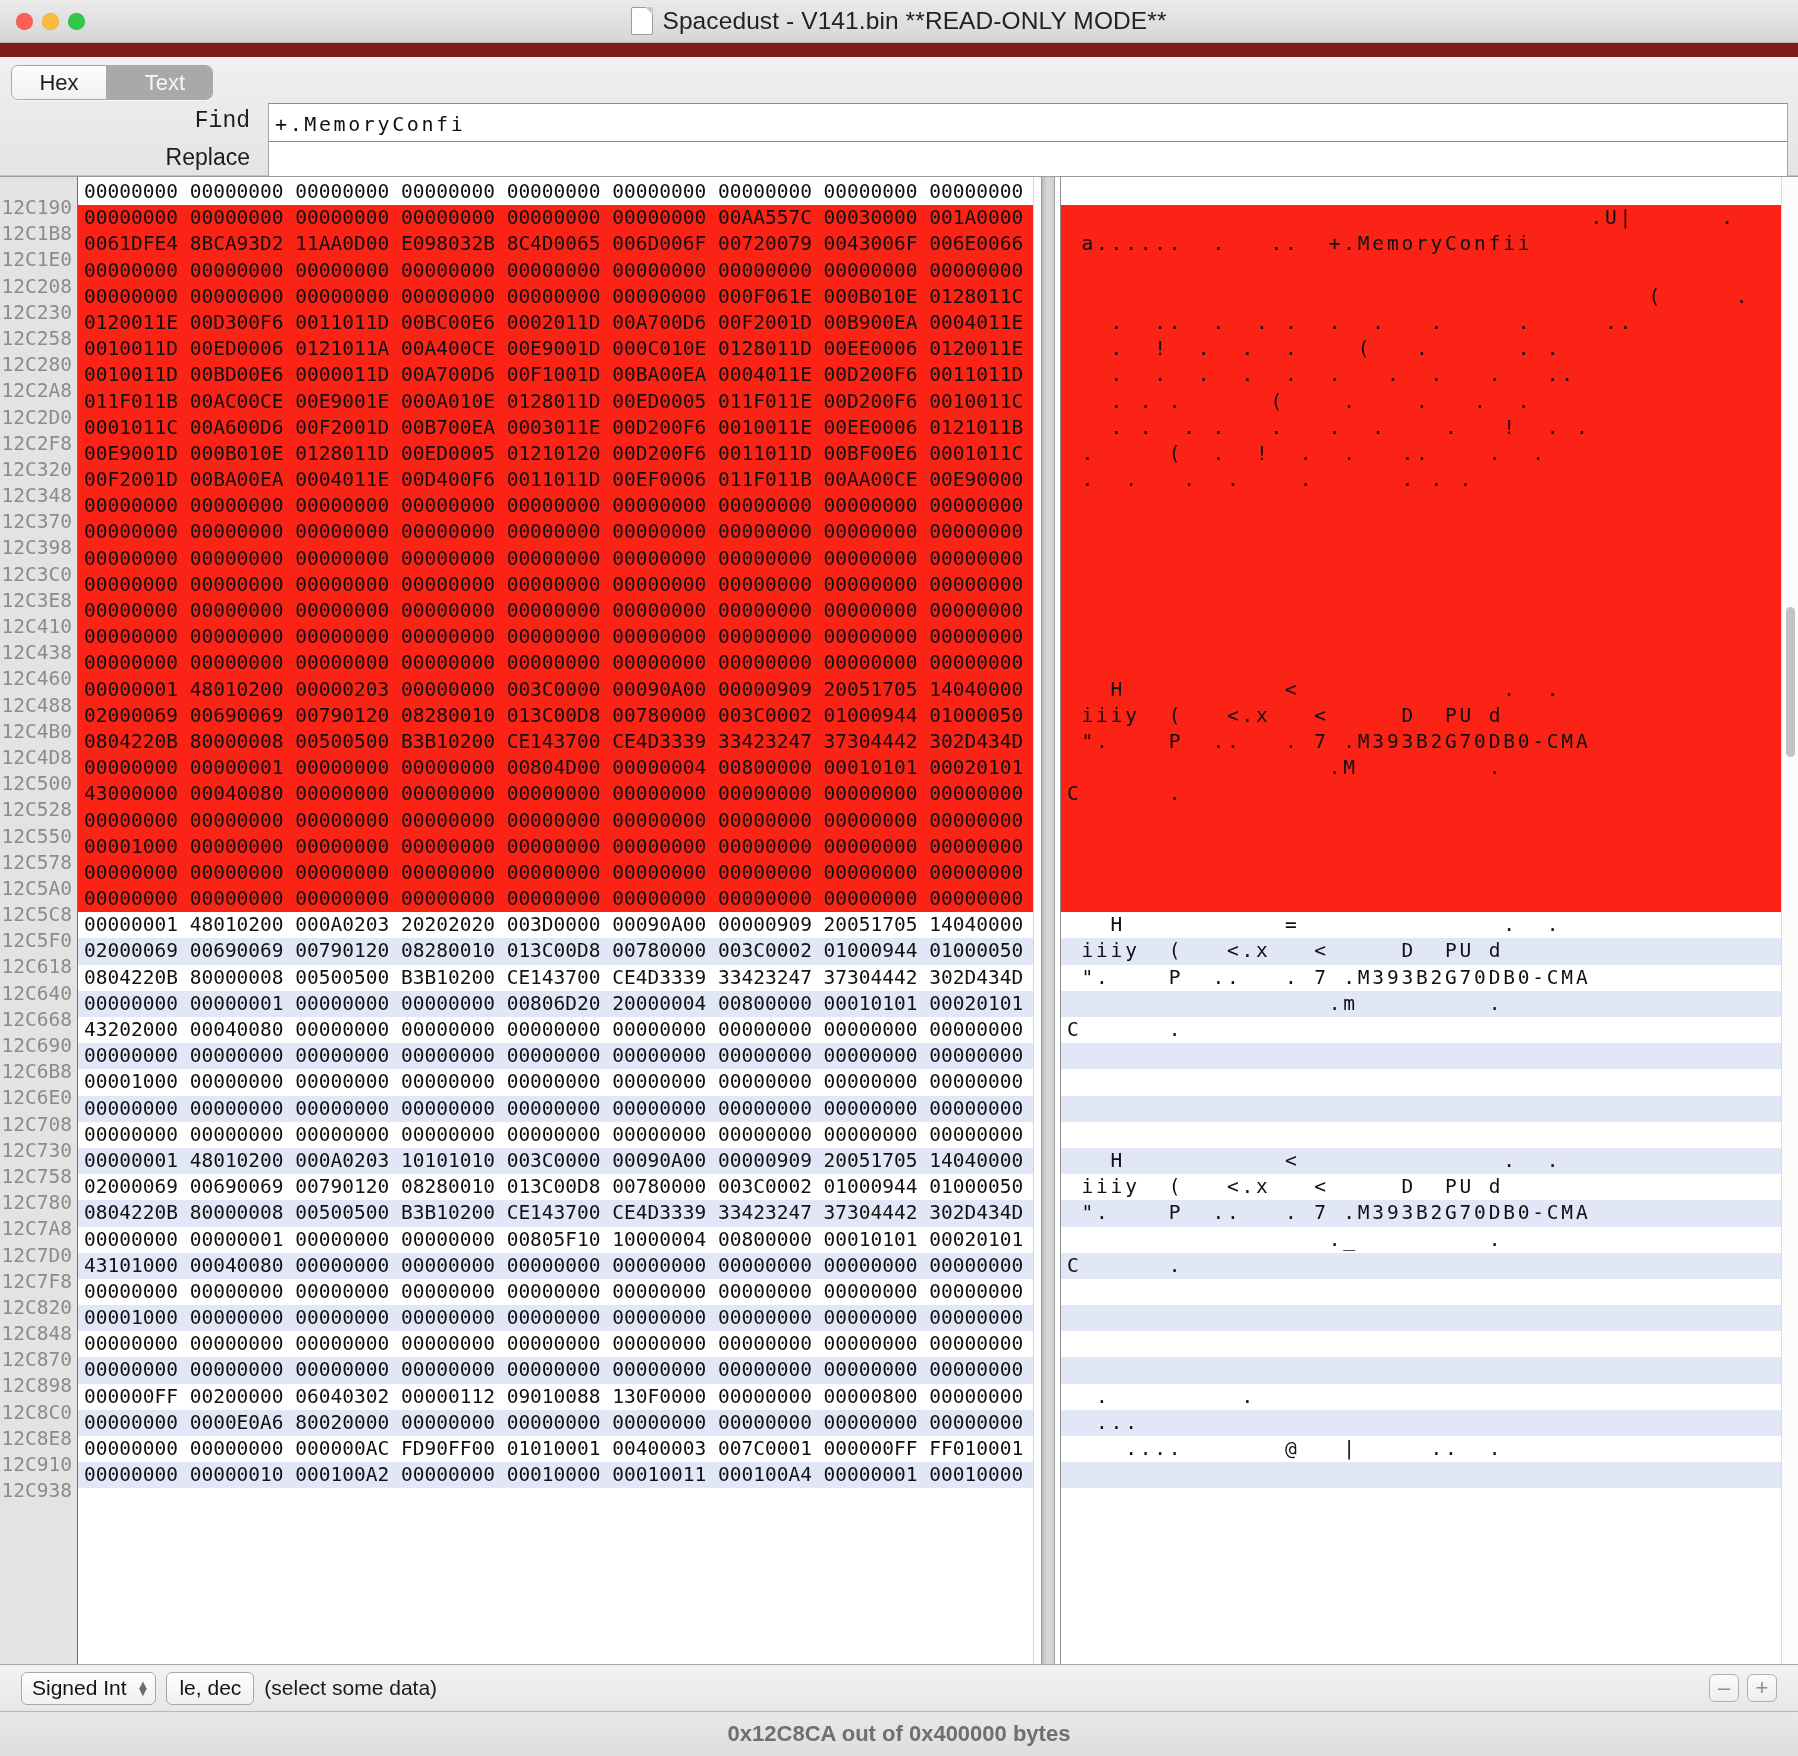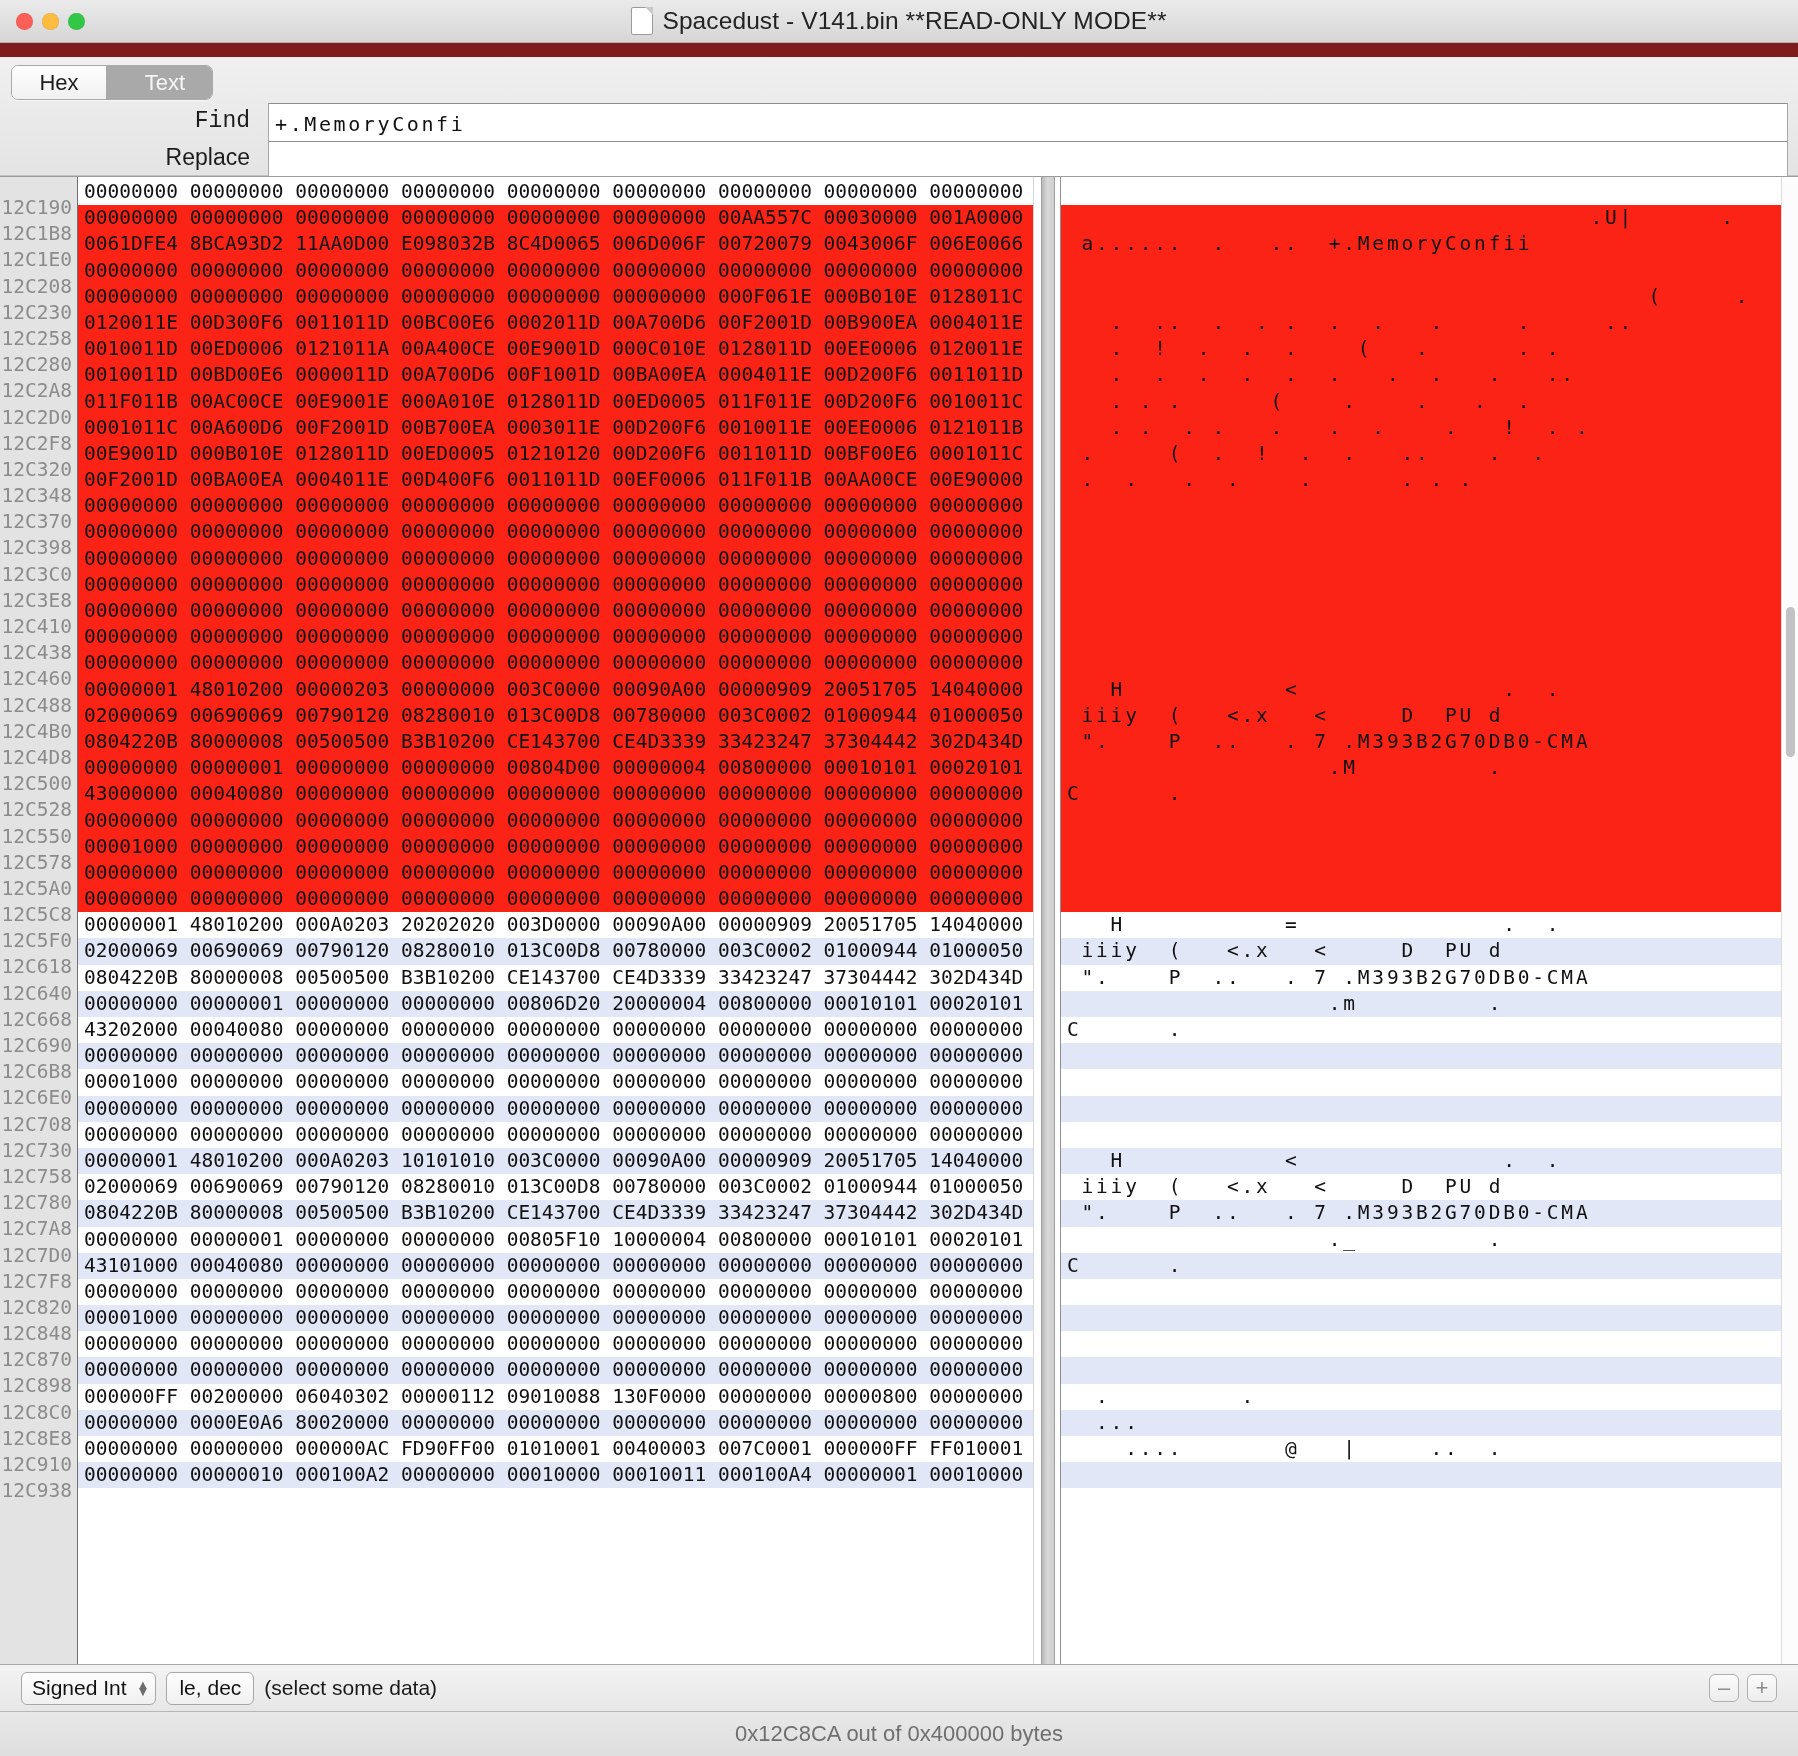--- a/index.html
+++ b/index.html
@@ -301,20 +301,21 @@
   
   .statusbar {
     flex: 0 0 44px;
     background: linear-gradient(to bottom, #e8e8e8, #dedede);
     border-top: 1px solid #b6b6b6;
     display: flex;
     align-items: center;
     justify-content: center;
     font-size: 22px;
     color: #6f6f6f;
+    font-weight: bold;
   }
 </style>
 </head>
 <body>
 
 <div id="app">
 
   <div class="titlebar">
     <div class="traffic">
       <span class="light red"></span>

